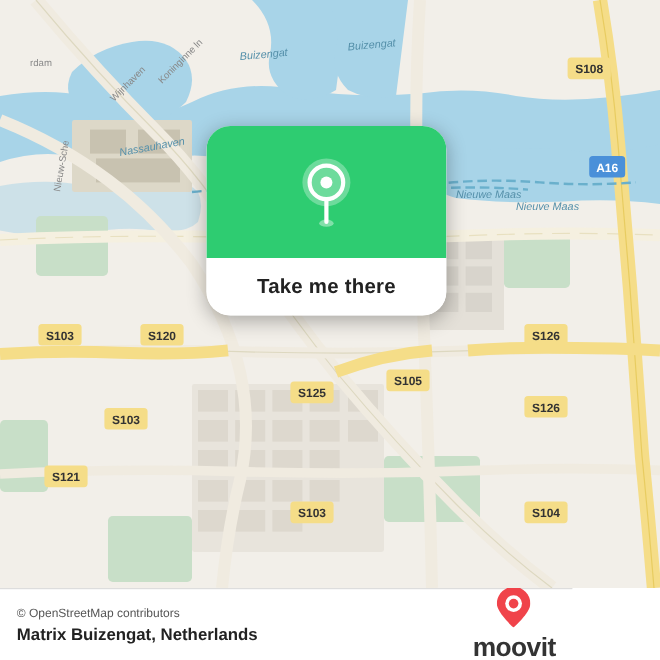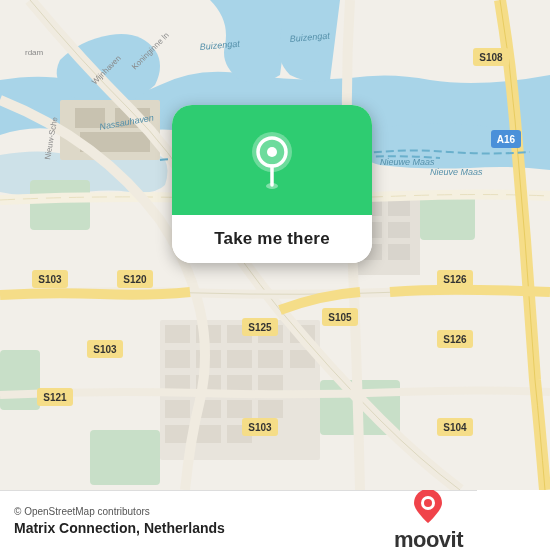--- a/index.html
+++ b/index.html
@@ -277,21 +277,21 @@
         <ellipse cx="25" cy="56" rx="6" ry="3" fill="white" opacity="0.4"></ellipse>
       </svg>
     </div>
     <button class="popup-btn">Take me there</button>
   </div>
 </div>
 
 <div id="footer">
   <div class="footer-left">
     <span class="osm-credit">© OpenStreetMap contributors</span>
-    <span class="location-name">Matrix Connection, Netherlands</span>
+    <span class="location-name">Matrix Buizengat, Netherlands</span>
   </div>
   <div class="moovit-logo">
 
     <svg class="moovit-pin" viewBox="0 0 28 34" xmlns="http://www.w3.org/2000/svg">
       <path d="M14,0 C6.3,0 0,6.3 0,14 C0,21.7 14,34 14,34 C14,34 28,21.7 28,14 C28,6.3 21.7,0 14,0 Z" fill="#f0434a"></path>
       <circle cx="14" cy="14" r="7" fill="white"></circle>
       <circle cx="14" cy="14" r="4" fill="#f0434a"></circle>
     </svg>
     <span class="moovit-text">moovit</span>
   </div>

